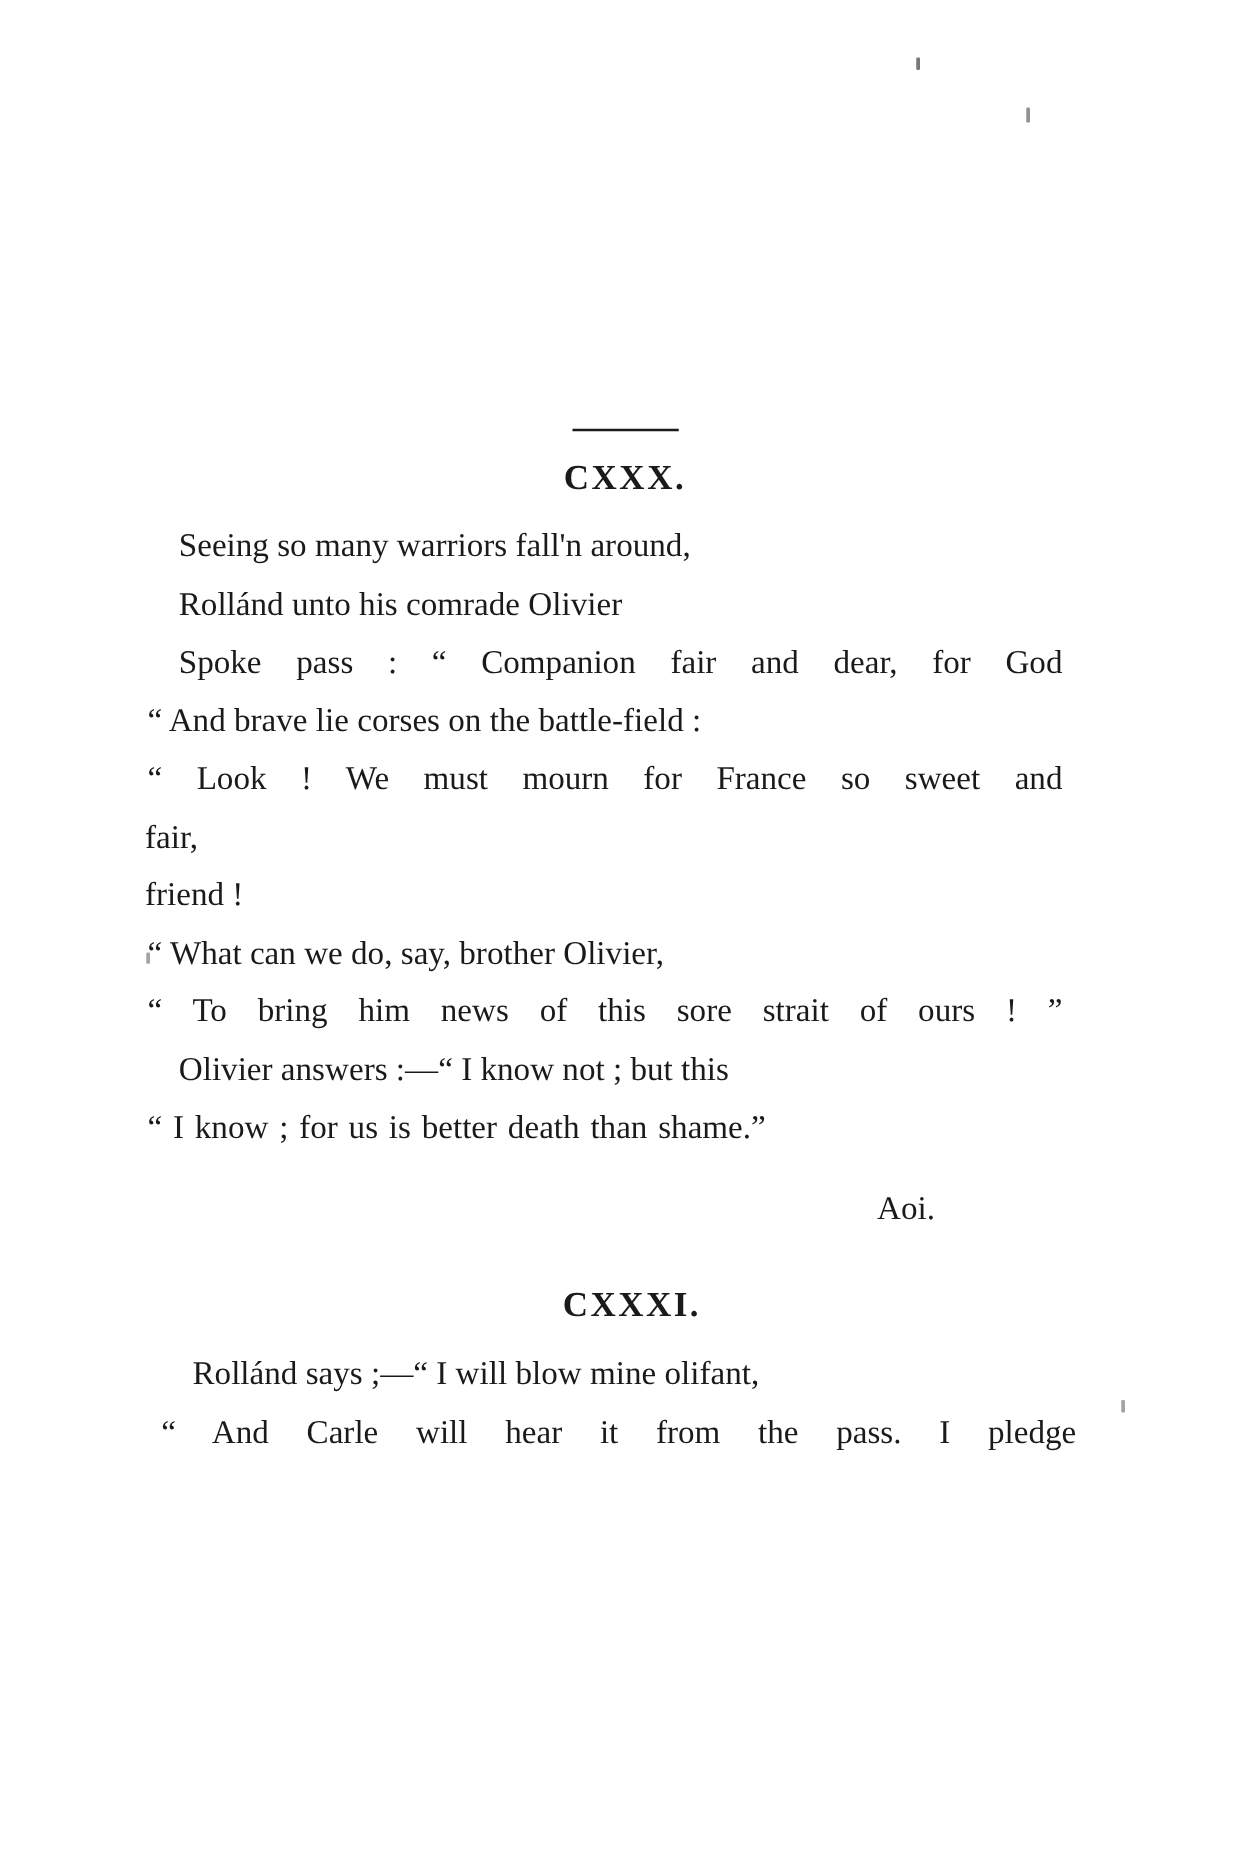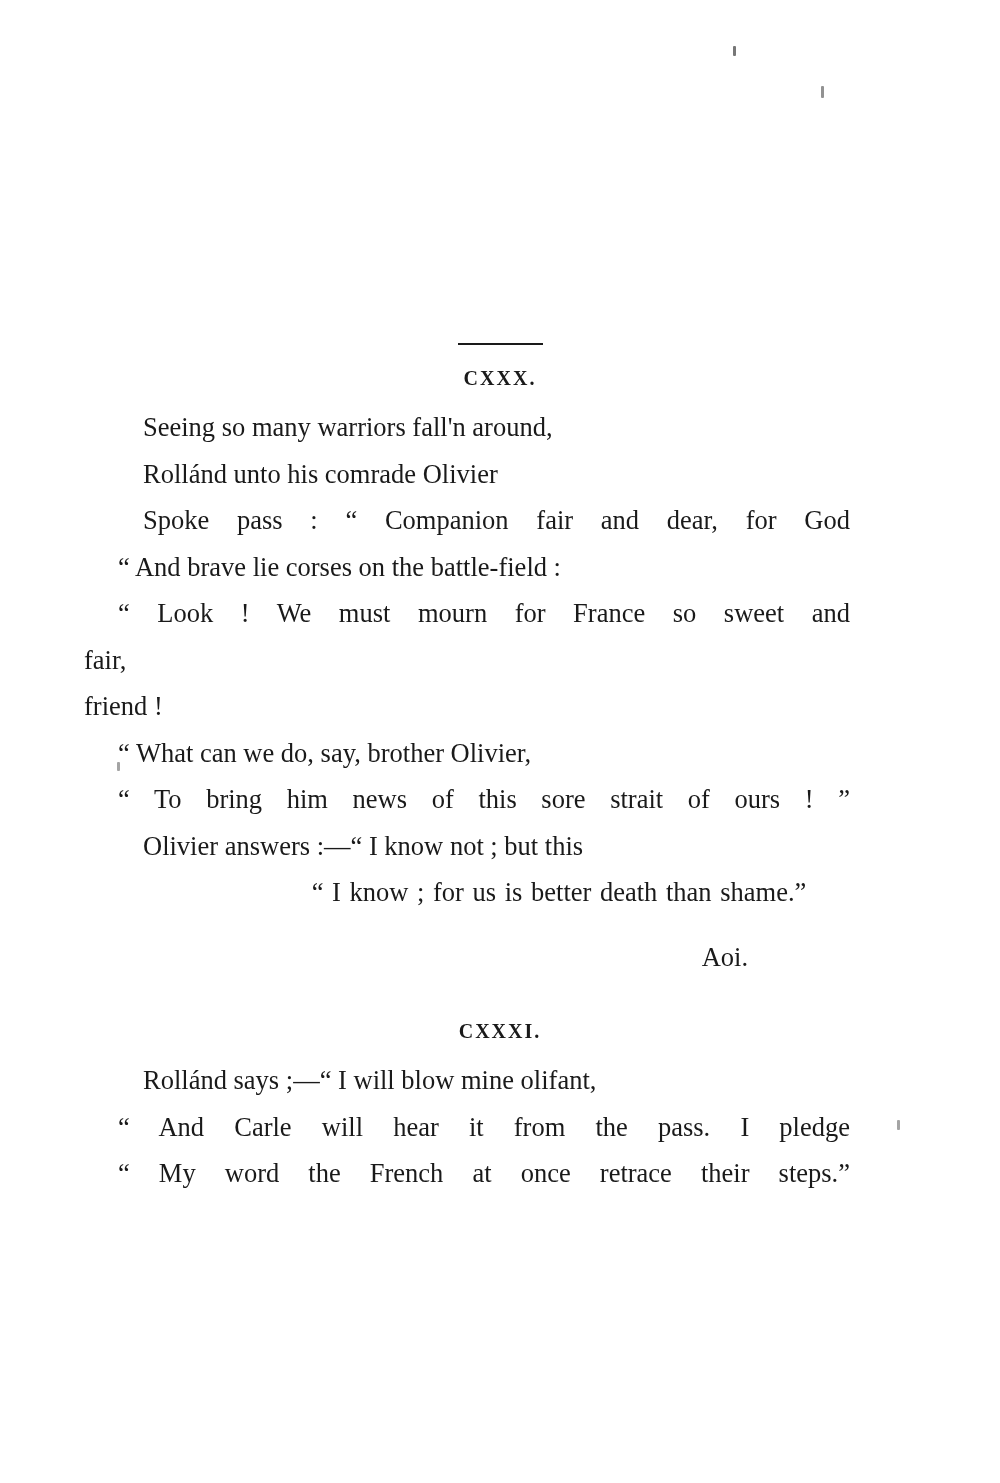--- a/index.html
+++ b/index.html
@@ -47,38 +47,38 @@
     width: 85px;
     height: 2px;
     background: #1a1a1a;
     margin: 18px auto 0 auto;
   }
   .stanza {
     margin-top: 22px;
   }
   .stanza-number {
     text-align: center;
-    font-size: 20px;
+    font-size: 28px;
     letter-spacing: 2px;
     margin: 0 0 14px 0;
   }
   .lines {
     margin: 0;
     padding: 0;
     list-style: none;
   }
   .line {
     font-size: 26.5px;
     line-height: 46.5px;
     white-space: nowrap;
   }
   
   .ind-quote   { padding-left: 118px; }
   .ind-plain   { padding-left: 143px; }
-  .ind-deep    { padding-left: 84px; font-family: Liberation Serif, serif; }
+  .ind-deep    { padding-left: 116px; font-family: Liberation Serif, serif; }
   .just {
     white-space: normal;
     width: 732px;
     padding-left: 118px;
     text-align: justify;
     text-align-last: justify;
   }
   .just-plain {
     white-space: normal;
     width: 707px;
@@ -86,22 +86,22 @@
     text-align: justify;
     text-align-last: justify;
   }
   .aoi {
     font-size: 26.5px;
     line-height: 46.5px;
     text-align: right;
     padding-right: 252px;
     margin-top: 18px;
   }
-  .stanza-2 { margin-top: 40px; }
-  .wide-sp { word-spacing: 2px; text-align: center; }
+  .stanza-2 { margin-top: 40px; padding-left: 11px; }
+  .wide-sp { word-spacing: 2px; }
 </style>
 </head>
 <body>
 
 <div class="page">
 
   <span class="speck speck-a"></span>
   <span class="speck speck-b"></span>
   <span class="speck speck-c"></span>
   <span class="speck speck-d"></span>
@@ -126,18 +126,17 @@
         <div class="line ind-quote wide-sp">“ I know ;  for us is better death than shame.”</div>
       </div>
       <div class="aoi">Aoi.</div>
     </section>
 
     <section class="stanza stanza-2">
       <h2 class="stanza-number">CXXXI.</h2>
       <div class="lines">
         <div class="line ind-plain">Rollánd says ;—“ I will blow mine olifant,</div>
         <div class="line just">“ And Carle will hear it from  the pass.   I pledge</div>
-        <div class="line just">“ My word the French at once  retrace  their steps.”</div>
       </div>
     </section>
 
   </div>
 </div>
 
 </body></html>

